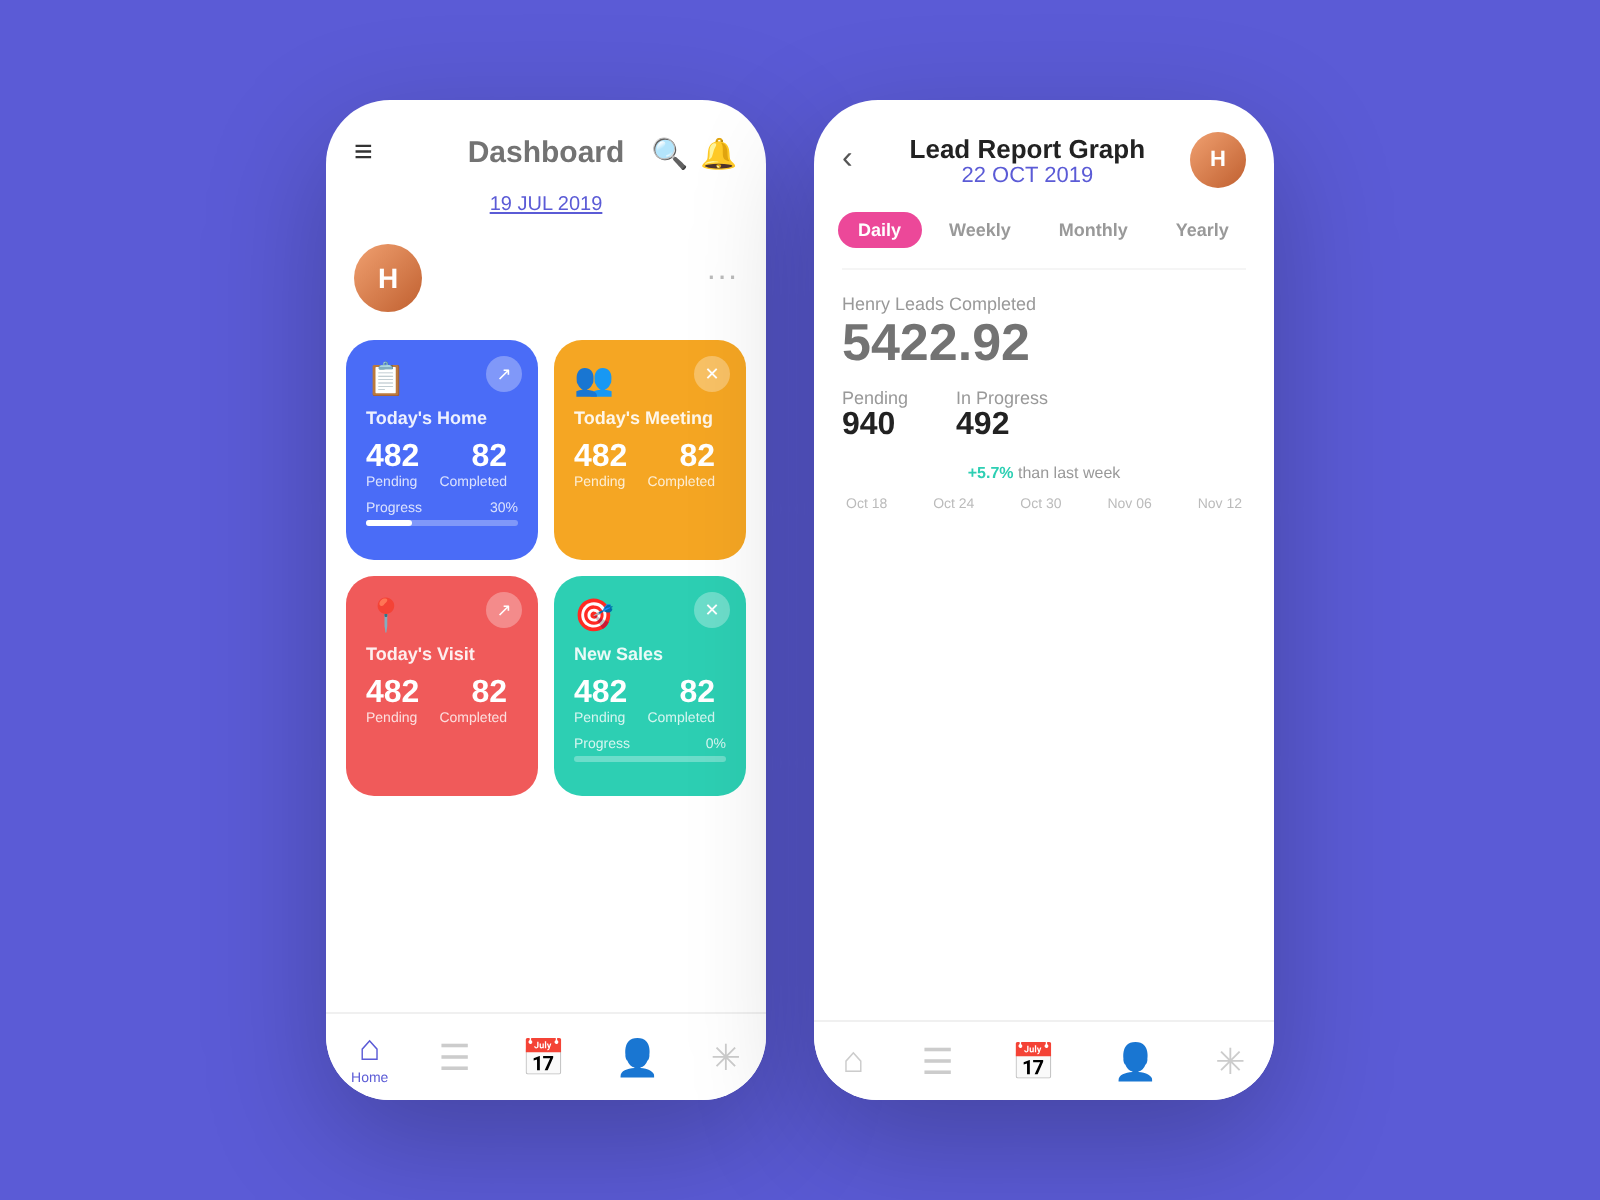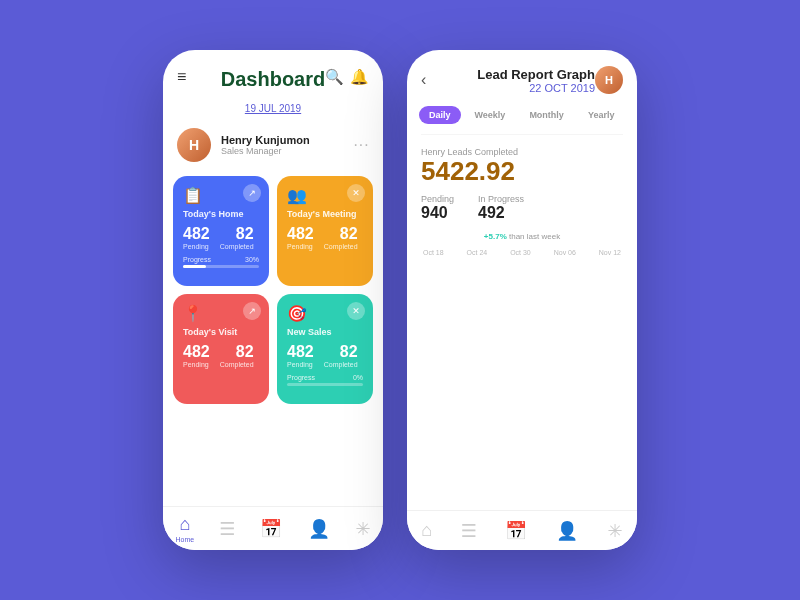--- a/index.html
+++ b/index.html
@@ -53,23 +53,23 @@
     .left-header .header-icons {
       position: absolute;
       right: 14px;
       top: 18px;
       display: flex;
       gap: 6px;
       font-size: 15px;
       color: #333;
     }
     .left-header .title {
-      font-size: 20px;
+      font-size: 15px;
       font-weight: 700;
-      color: #14532d;
+      color: #737373;
     }
     .left-header .date {
       font-size: 10px;
       color: #5b5bd6;
       margin-top: 12px;
       text-decoration: underline;
     }
 
     
     .profile-row {
@@ -229,21 +229,21 @@
       position: relative;
     }
     .back-btn {
       font-size: 16px;
       color: #555;
       cursor: pointer;
       margin-right: 6px;
     }
     .right-header-center {
       flex: 1;
-      text-align: right;
+      text-align: center;
     }
     .right-title {
       font-size: 13px;
       font-weight: 700;
       color: #222;
     }
     .right-date {
       font-size: 11px;
       color: #5b5bd6;
     }
@@ -270,36 +270,36 @@
       padding: 4px 10px;
       border-radius: 20px;
       font-size: 9px;
       font-weight: 600;
       cursor: pointer;
       border: none;
       background: transparent;
       color: #999;
     }
     .filter-tab.active {
-      background: #8b5cf6;
+      background: #ec4899;
       color: white;
     }
 
     
     .stats-section {
       padding: 8px 14px 4px;
     }
     .total-label {
       font-size: 9px;
       color: #999;
     }
     .total-value {
       font-size: 26px;
       font-weight: 800;
-      color: #a16207;
+      color: #737373;
       line-height: 1.1;
     }
     .sub-stats {
       display: flex;
       gap: 24px;
       margin-top: 8px;
     }
     .sub-stat-label {
       font-size: 9px;
       color: #999;
@@ -378,24 +378,20 @@
       <div class="title">Dashboard</div>
       <div class="date">19 JUL 2019</div>
       <div class="header-icons">
         <span>🔍</span>
         <span>🔔</span>
       </div>
     </div>
 
     <div class="profile-row">
       <div class="avatar-circle">H</div>
-      <div class="profile-info">
-        <div class="name">Henry Kunjumon</div>
-        <div class="role">Sales Manager</div>
-      </div>
       <span class="more-dots">···</span>
     </div>
 
     <div class="cards-grid">
 
       <div class="card card-blue">
         <div class="card-icon">📋</div>
         <div class="card-top-right">↗</div>
         <div class="card-title">Today's Home</div>
         <div class="card-stats">

